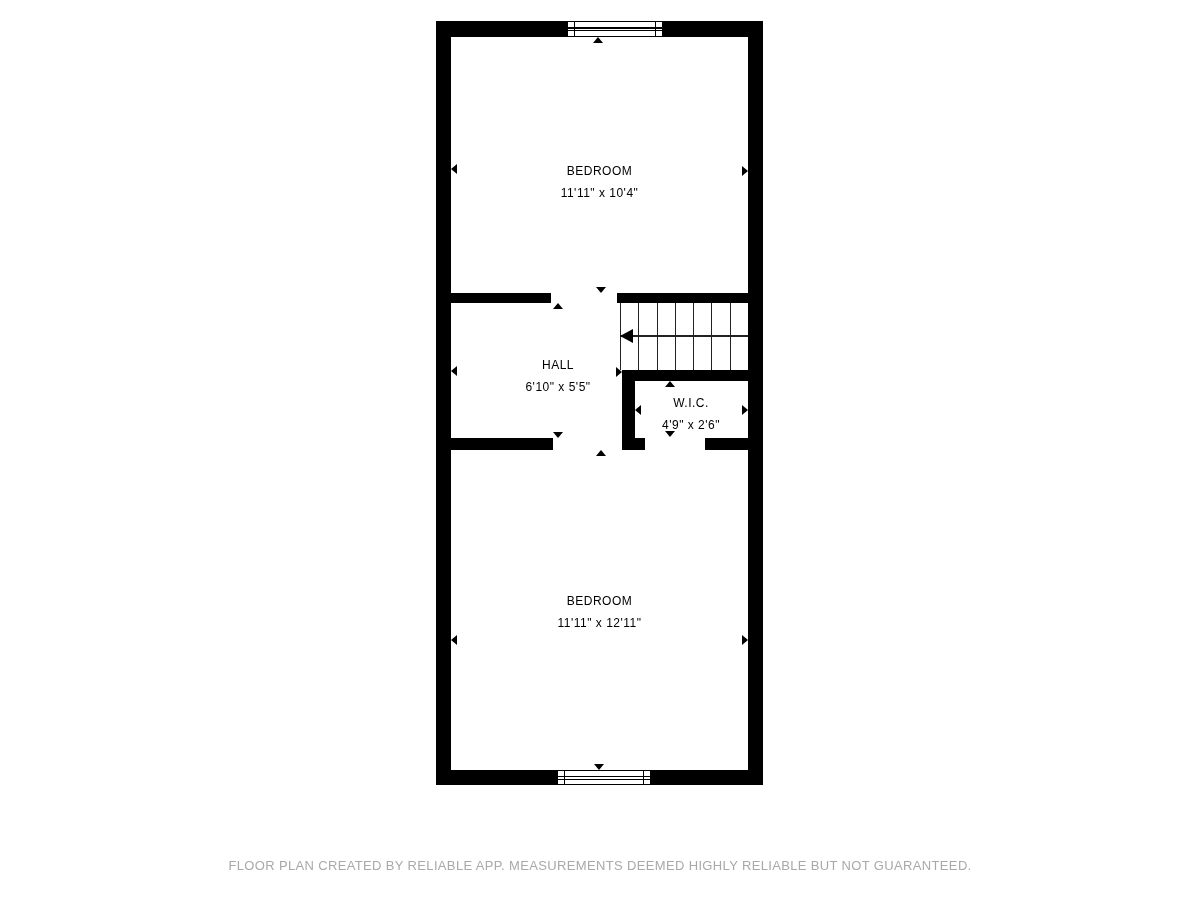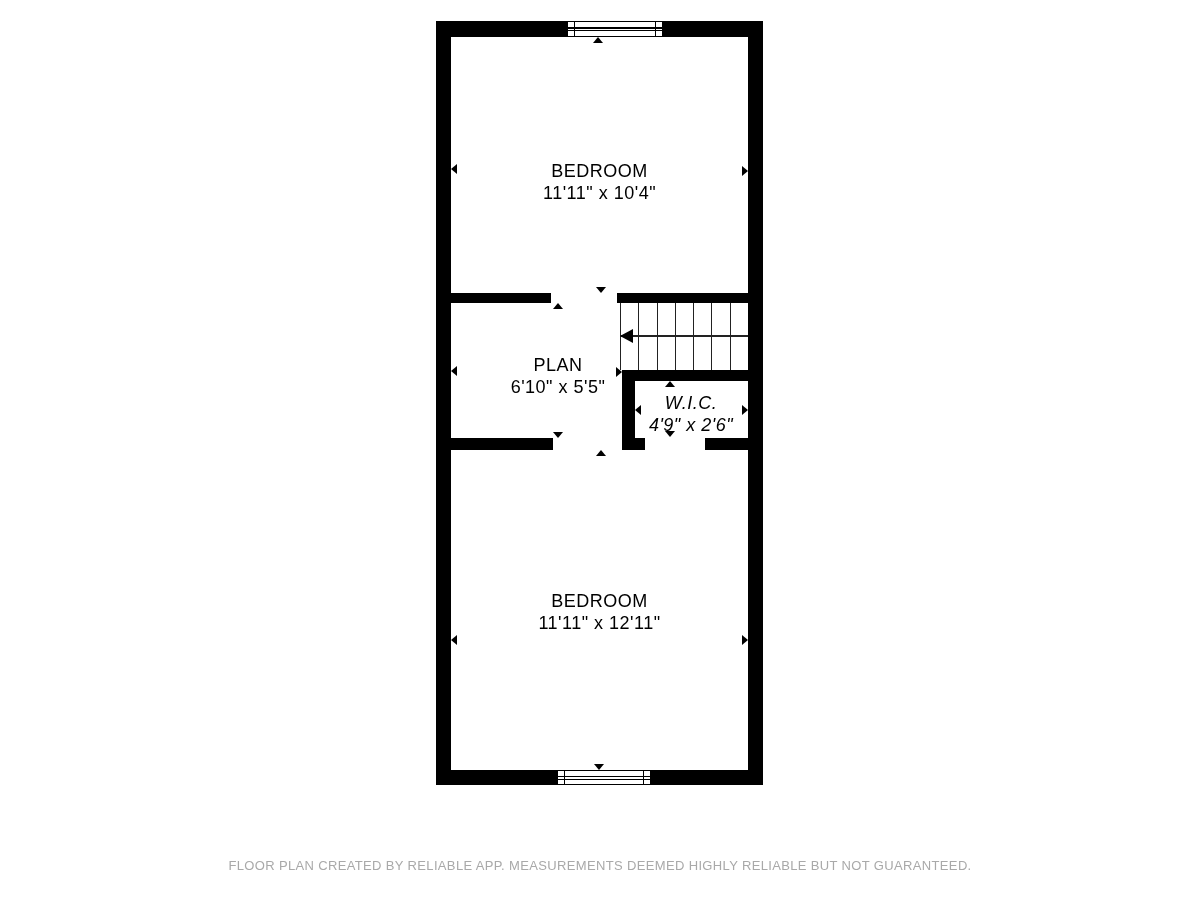--- a/index.html
+++ b/index.html
@@ -24,21 +24,21 @@
   .arr-down{border-left:5px solid transparent;border-right:5px solid transparent;border-top:6px solid #000;}
   .arr-left{border-top:5px solid transparent;border-bottom:5px solid transparent;border-right:6px solid #000;}
   .arr-right{border-top:5px solid transparent;border-bottom:5px solid transparent;border-left:6px solid #000;}
   
   .stairs{position:absolute;left:184px;top:282px;width:128px;height:67px;display:flex;}
   .stairs .tread{flex:1;border-left:1.5px solid #222;box-sizing:border-box;}
   .stair-line{position:absolute;left:184px;top:314px;width:128px;height:1.6px;background:#222;}
   .stair-arrowhead{position:absolute;left:184px;top:308px;width:0;height:0;
     border-top:7px solid transparent;border-bottom:7px solid transparent;border-right:13px solid #000;}
   
-  .room-label{position:absolute;text-align:center;color:#000;font-size:18px;line-height:22px;letter-spacing:0.5px;}
+  .room-label{position:absolute;text-align:center;color:#000;font-size:12px;line-height:22px;letter-spacing:0.5px;}
   .room-label .dims{white-space:nowrap;}
   
   .footer{position:absolute;left:0;right:0;top:858px;text-align:center;
     color:#a9a9a9;font-size:13px;letter-spacing:0.35px;}
 </style>
 </head>
 <body>
 
 <div class="plan">
 
@@ -98,24 +98,24 @@
   <div class="arr arr-up" style="left:160px;top:429px;"></div>
   <div class="arr arr-left" style="left:15px;top:614px;"></div>
   <div class="arr arr-right" style="left:306px;top:614px;"></div>
   <div class="arr arr-down" style="left:158px;top:743px;"></div>
 
   <div class="room-label" style="left:15px;top:139px;width:297px;">
     <div class="name">BEDROOM</div>
     <div class="dims">11'11" x 10'4"</div>
   </div>
   <div class="room-label" style="left:42px;top:333px;width:160px;">
-    <div class="name">PLAN</div>
+    <div class="name">HALL</div>
     <div class="dims">6'10" x 5'5"</div>
   </div>
-  <div class="room-label" style="left:195px;top:371px;width:120px;font-style:italic;">
+  <div class="room-label" style="left:195px;top:371px;width:120px;">
     <div class="name">W.I.C.</div>
     <div class="dims">4'9" x 2'6"</div>
   </div>
   <div class="room-label" style="left:15px;top:569px;width:297px;">
     <div class="name">BEDROOM</div>
     <div class="dims">11'11" x 12'11"</div>
   </div>
 
 </div>
 

